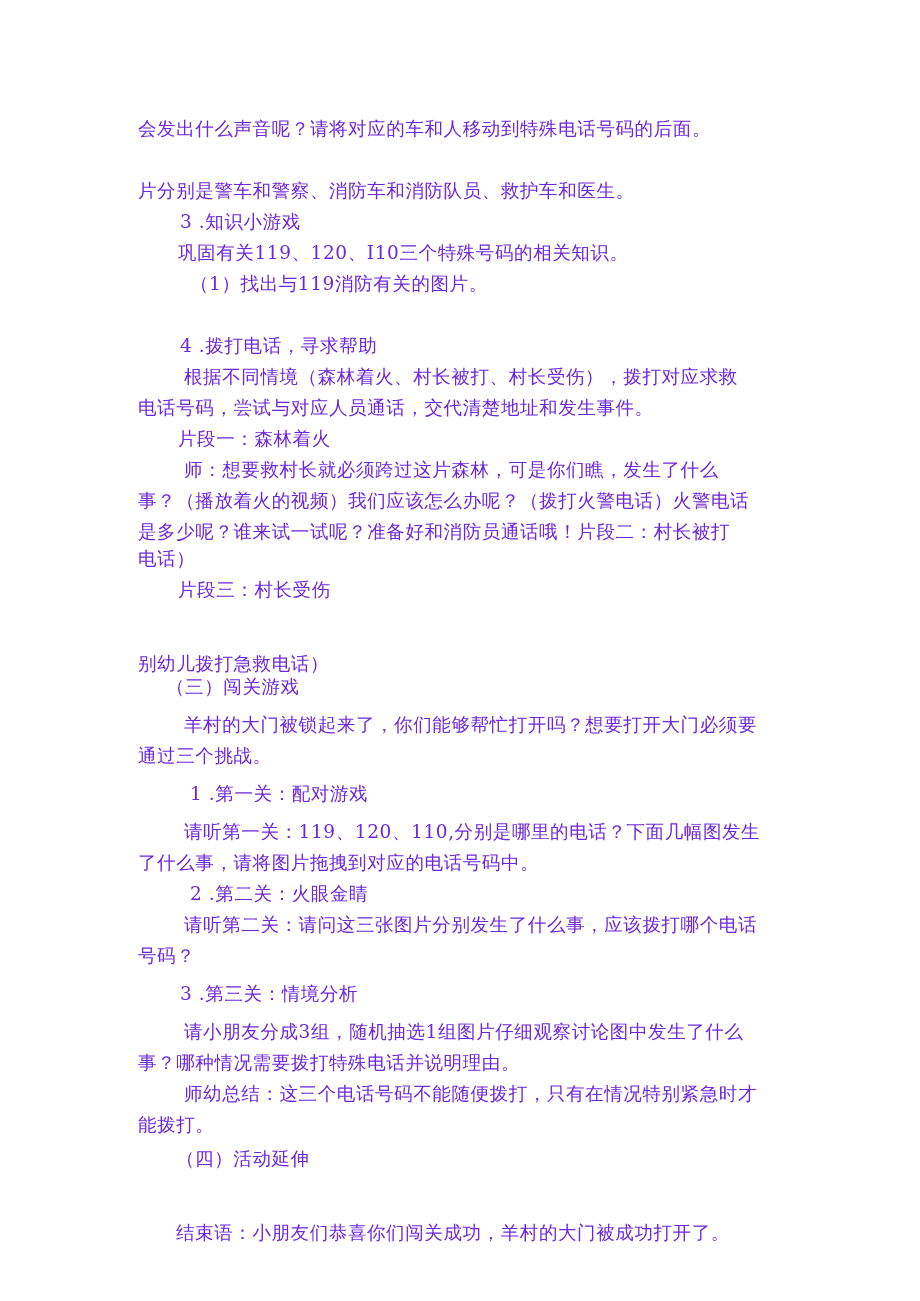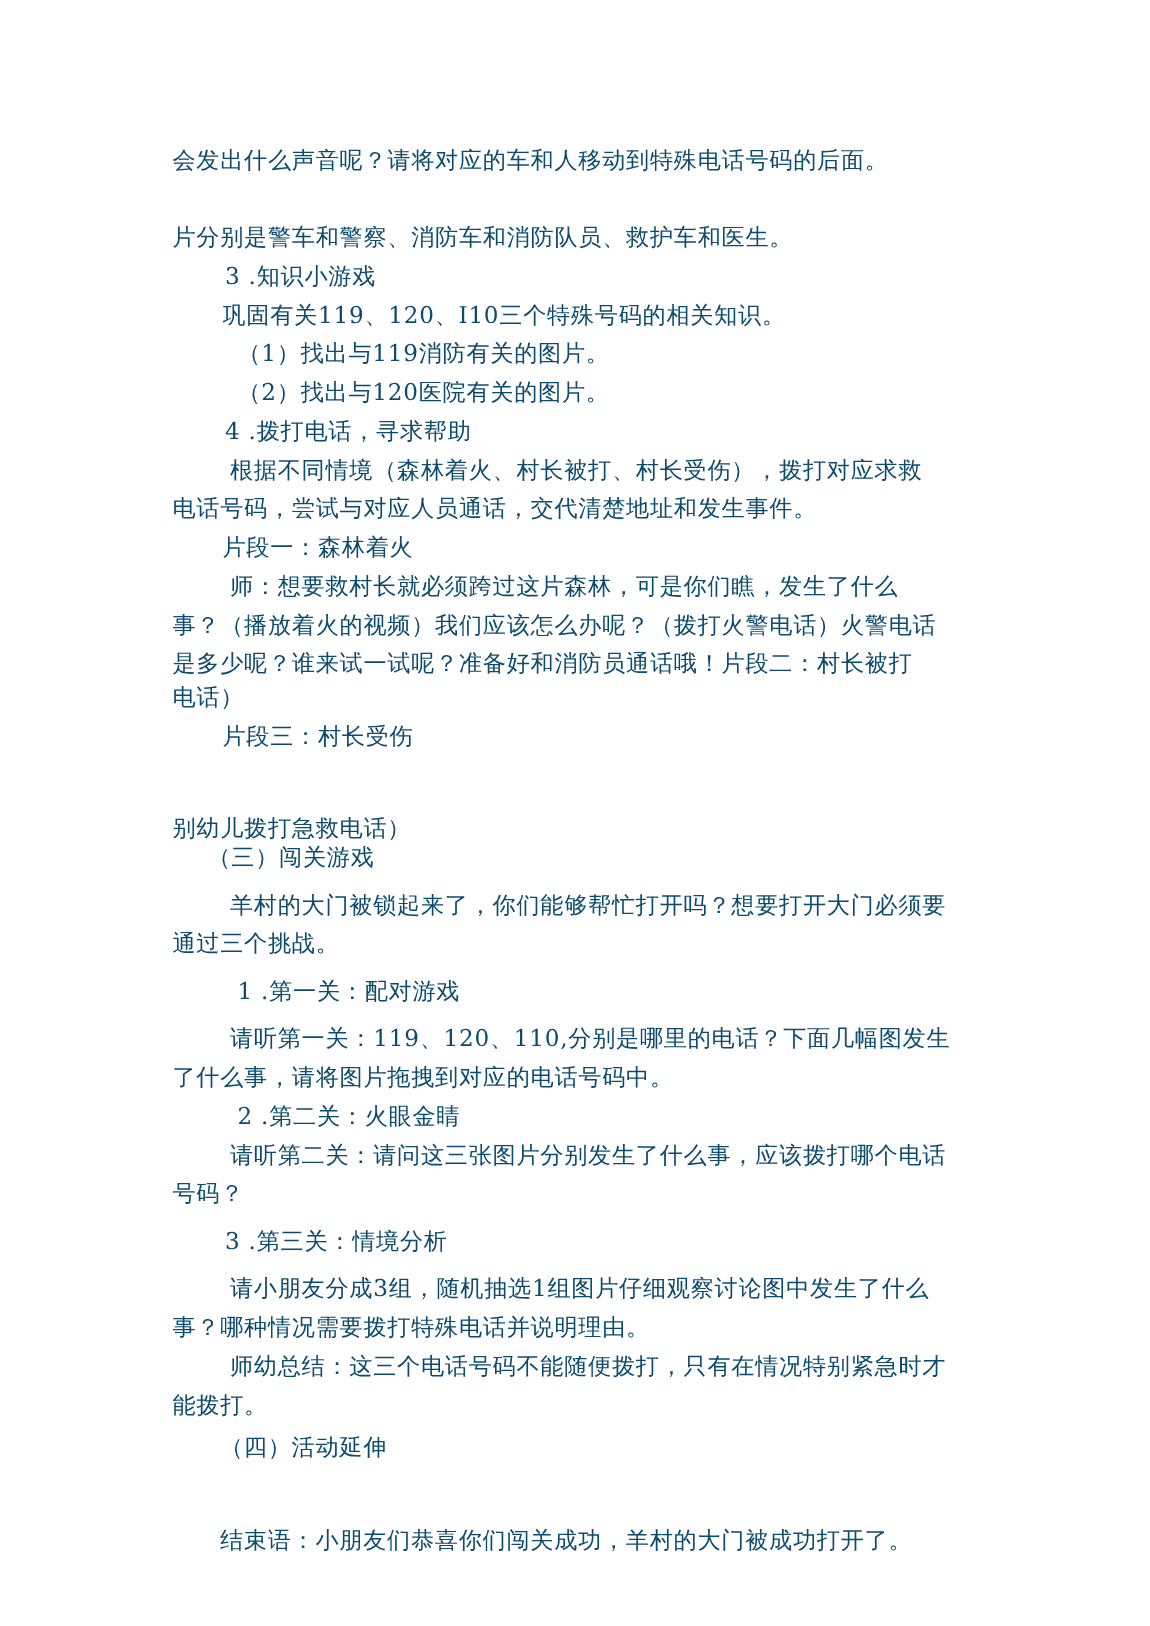--- a/index.html
+++ b/index.html
@@ -22,33 +22,32 @@
       width: 920px;
       height: 1301px;
       background: #ffffff;
     }
     .line {
       position: absolute;
       font-size: 18.5px;
       line-height: 24px;
       white-space: nowrap;
       letter-spacing: 0.6px;
-      color: #0c4a6e;
+      color: #6d28d9;
     }
   </style>
 </head>
 <body>
 
 <div class="page">
   <div class="line" style="left:138px;top:117px;">会发出什么声音呢？请将对应的车和人移动到特殊电话号码的后面。</div>
   <div class="line" style="left:138px;top:179px;">片分别是警车和警察、消防车和消防队员、救护车和医生。</div>
   <div class="line" style="left:180px;top:210px;">3 .知识小游戏</div>
   <div class="line" style="left:178px;top:241px;">巩固有关119、120、I10三个特殊号码的相关知识。</div>
   <div class="line" style="left:190px;top:272px;">（1）找出与119消防有关的图片。</div>
-  <div class="line" style="left:190px;top:303px;">（2）找出与120医院有关的图片。</div>
   <div class="line" style="left:180px;top:334px;">4 .拨打电话，寻求帮助</div>
   <div class="line" style="left:184px;top:365px;">根据不同情境（森林着火、村长被打、村长受伤），拨打对应求救</div>
   <div class="line" style="left:138px;top:396px;">电话号码，尝试与对应人员通话，交代清楚地址和发生事件。</div>
   <div class="line" style="left:178px;top:427px;">片段一：森林着火</div>
   <div class="line" style="left:184px;top:458px;">师：想要救村长就必须跨过这片森林，可是你们瞧，发生了什么</div>
   <div class="line" style="left:138px;top:489px;">事？（播放着火的视频）我们应该怎么办呢？（拨打火警电话）火警电话</div>
   <div class="line" style="left:138px;top:520px;">是多少呢？谁来试一试呢？准备好和消防员通话哦！片段二：村长被打</div>
 
   <div class="line" style="left:184px;top:516px;opacity:0;">师：村长被谁打了？我们应该向谁求救呢？（请个别幼儿拨打报警</div>
   <div class="line" style="left:184px;top:513px;opacity:0;">师：村长被谁打了？我们应该向谁求救呢？（请个别幼儿拨打报警</div>

